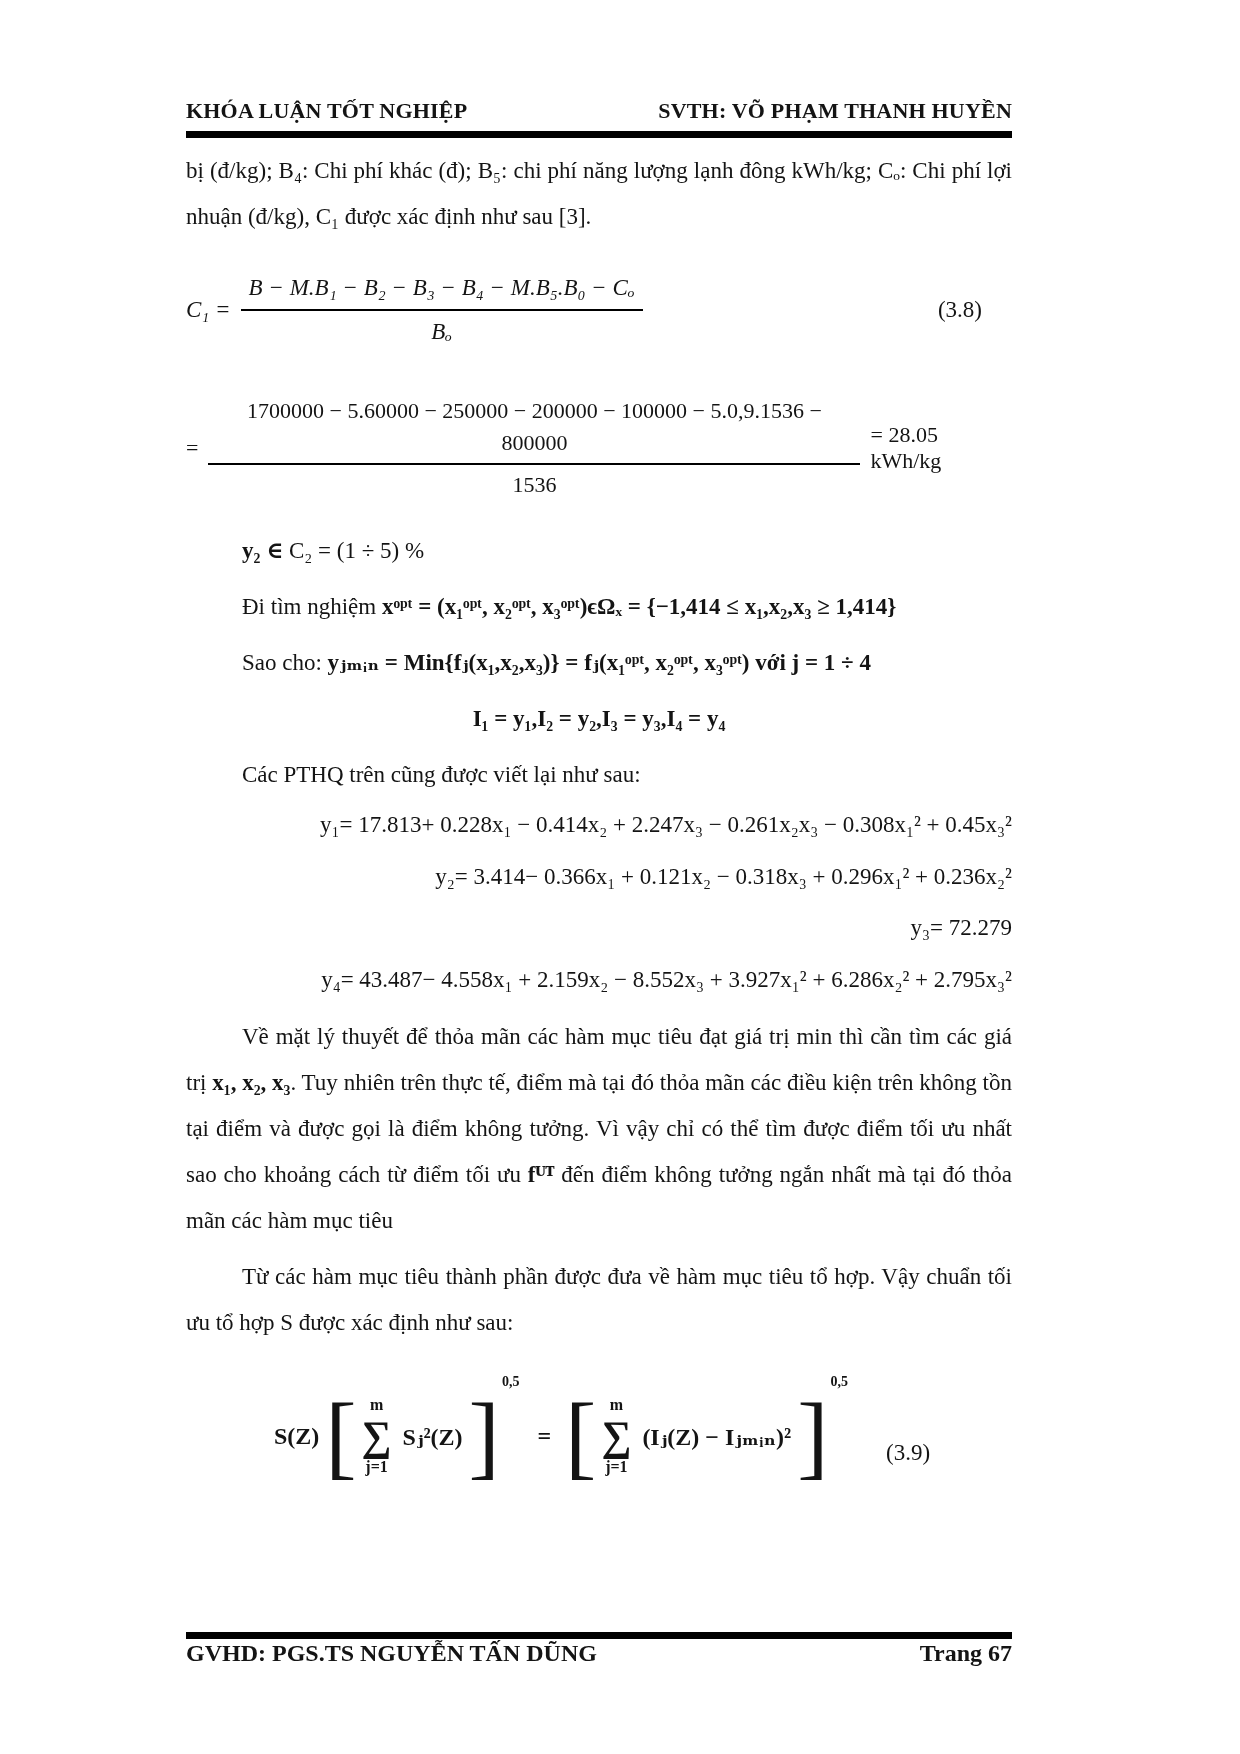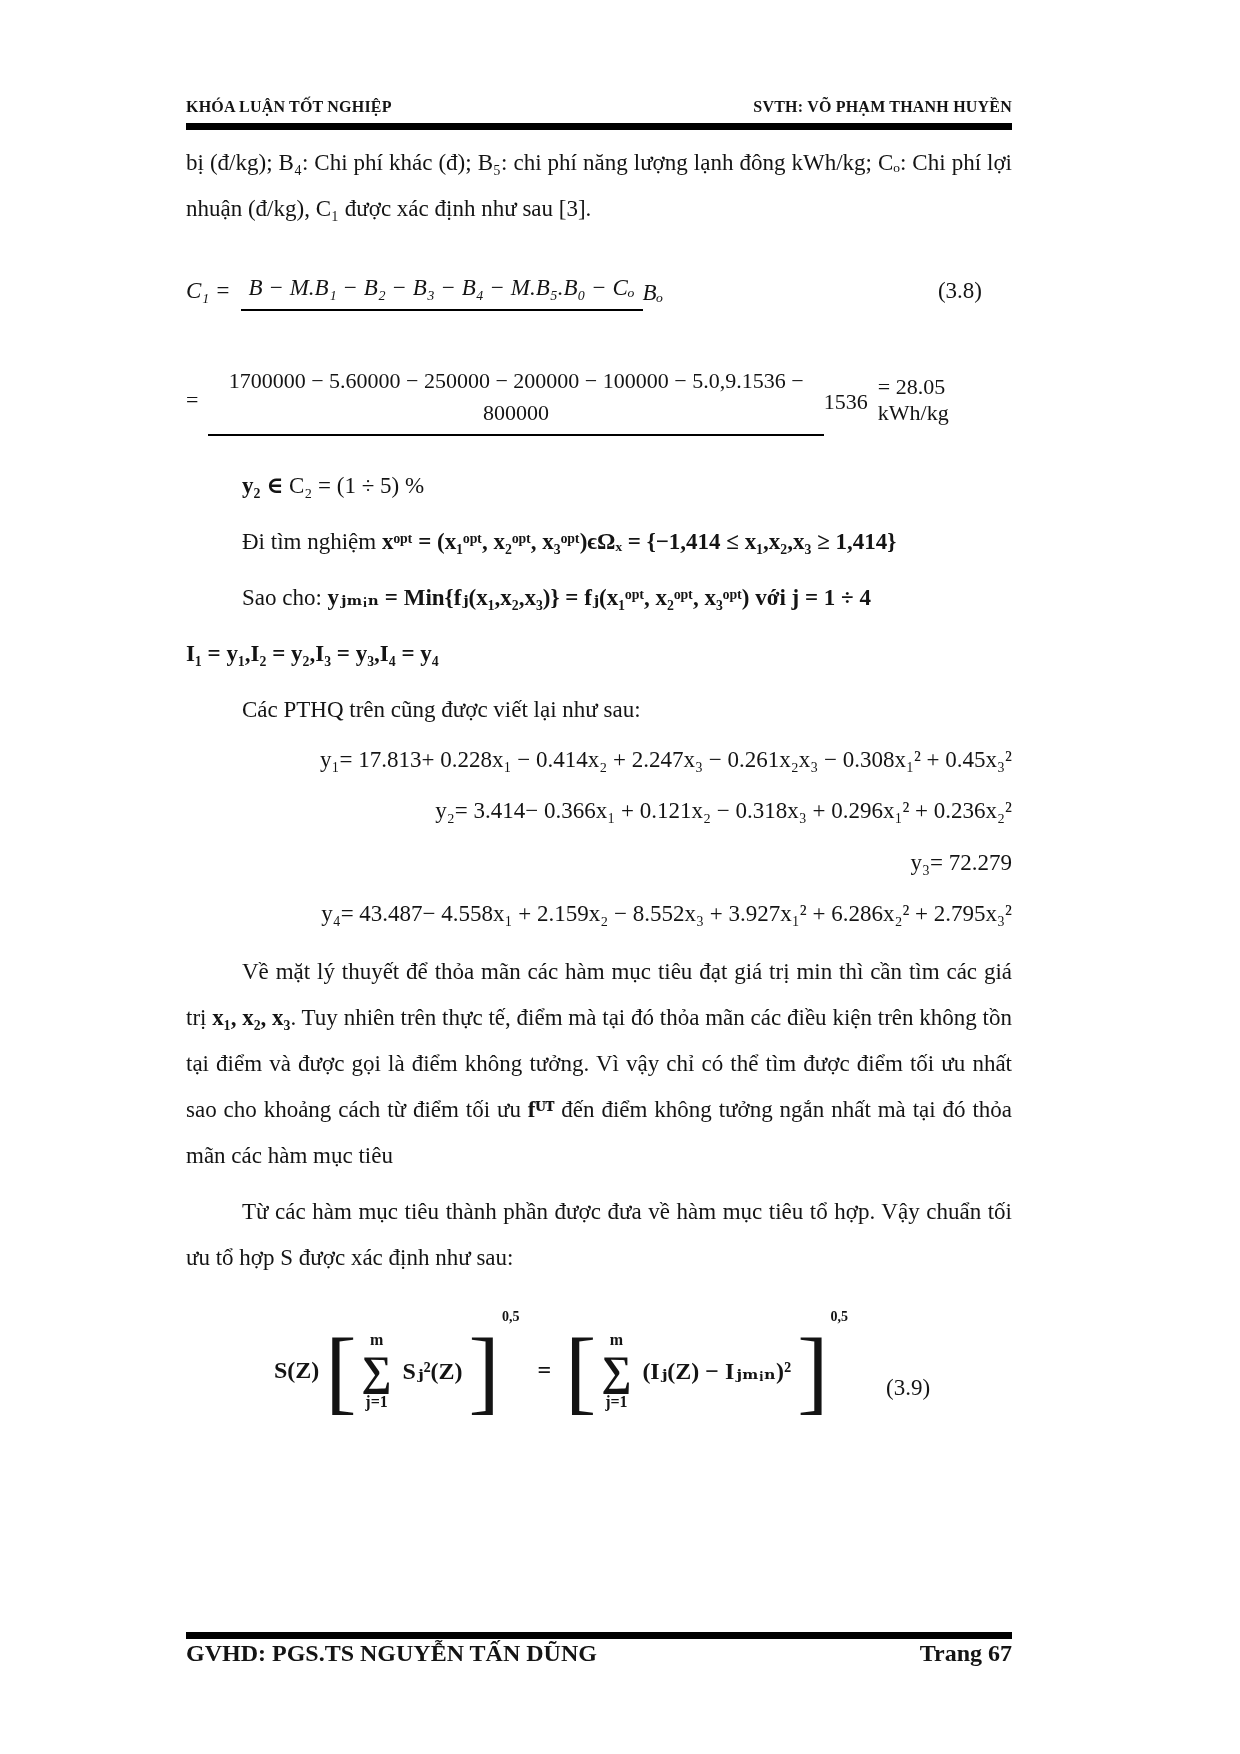--- a/index.html
+++ b/index.html
@@ -5,32 +5,32 @@
   * { margin:0; padding:0; box-sizing:border-box; }
   html,body { background:#ffffff; }
   .page {
     width:1240px; height:1754px; background:#ffffff; color:#141414;
     position:relative; overflow:hidden;
     font-family:"Liberation Serif","DejaVu Serif",serif;
     font-size:23px;
     padding:98px 228px 0 186px;
   }
   .header { display:flex; justify-content:space-between; align-items:flex-start;
-    font-weight:bold; font-size:16px; letter-spacing:0.2px; }
+    font-weight:bold; font-size:22px; letter-spacing:0.2px; }
   .header-rule { height:7px; background:#000; margin-top:7px; }
 
   .para { line-height:2.0; text-align:justify; margin-top:10px; }
   .no-just { text-align:left; }
   .indent { text-indent:56px; }
-  .center { text-indent:0; }
+  .center { text-align:center; text-indent:0; }
   .math-bold { font-weight:bold; }
   .math-it { font-style:italic; }
 
   .eq-row { display:flex; align-items:center; position:relative; margin-top:14px; min-height:90px; }
-  .frac { display:inline-flex; flex-direction:row; align-items:center; text-align:center;
+  .frac { display:inline-flex; flex-direction:column; align-items:center; text-align:center;
     margin:17px 10px; line-height:1.45; }
   .frac .num { padding:0 8px 5px; border-bottom:2px solid #000; }
   .frac .den { padding-top:4px; }
   .values-row { font-size:22px; min-height:86px; margin-top:12px; }
   .eq-label { position:absolute; right:30px; top:50%; transform:translateY(-50%); font-style:normal; }
 
   .eqline { line-height:2.15; text-align:right; margin-top:2px; }
 
   .eq39 { display:flex; align-items:center; justify-content:center;
     margin-top:20px; font-weight:bold; font-size:24px; min-height:140px; }

